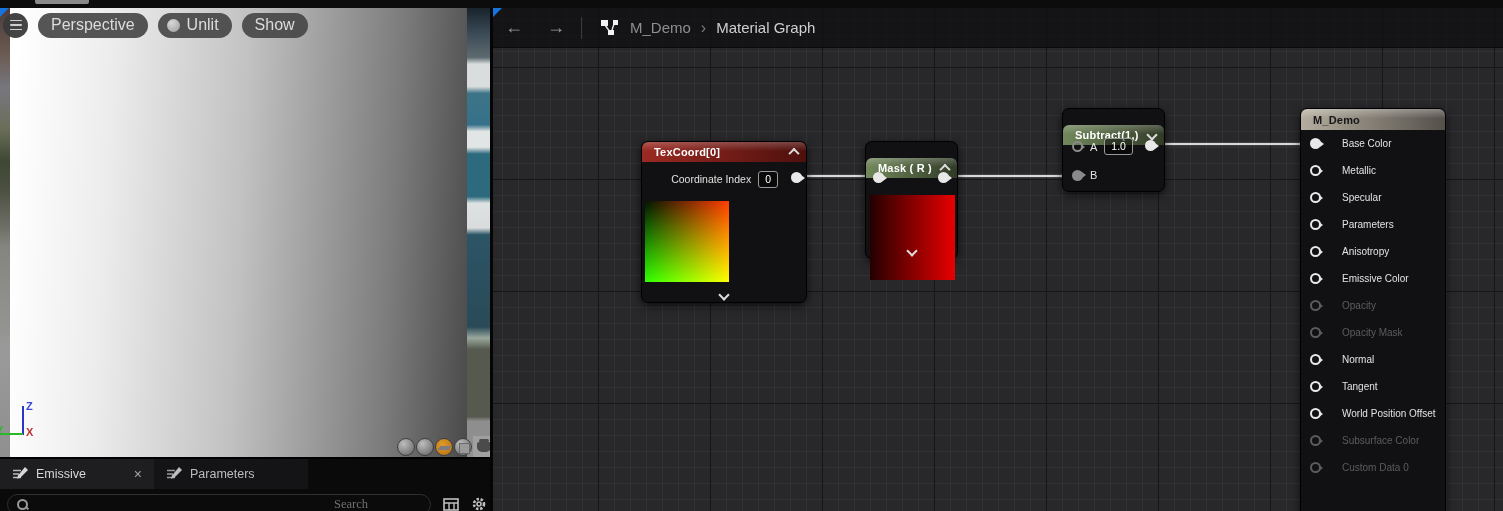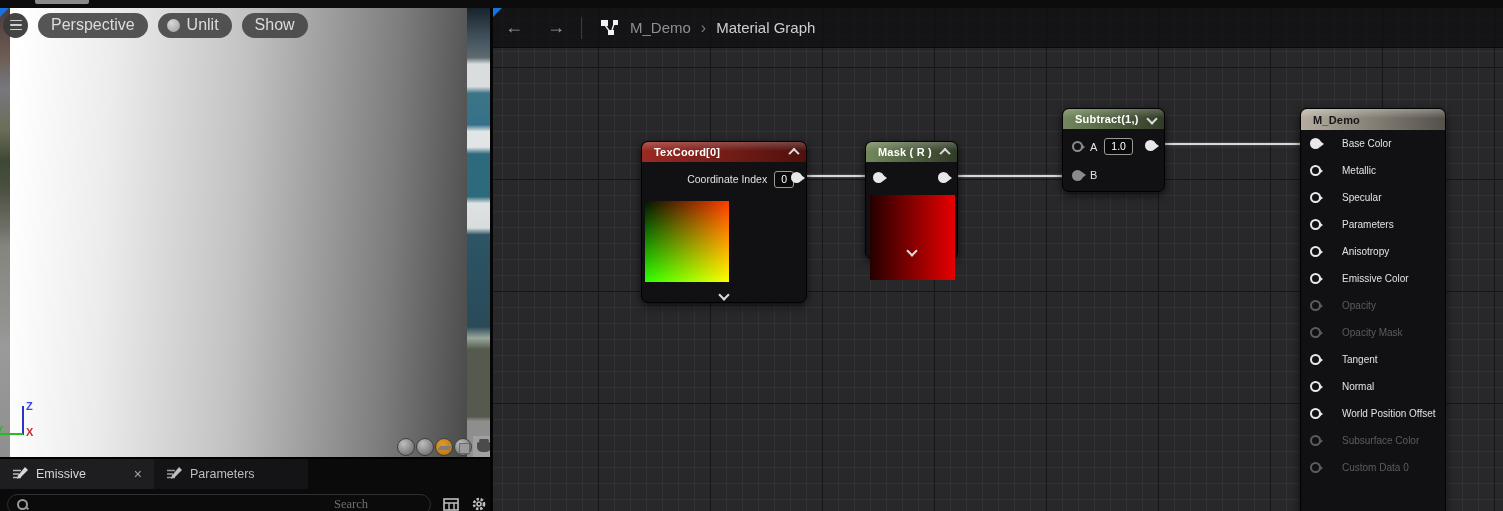--- a/index.html
+++ b/index.html
@@ -88,21 +88,21 @@
 
   
   .wire{position:absolute;height:2px;background:#d8d8d8;box-shadow:0 0 2px rgba(255,255,255,.4);z-index:2;}
 
   
   .node{position:absolute;background:#111113;border:1px solid #000;border-radius:7px;
      box-shadow:0 3px 8px rgba(0,0,0,.65);z-index:3;box-sizing:border-box;}
   .node-header{height:20px;border-radius:6px 6px 0 0;display:flex;align-items:center;
      padding:0 8px 0 12px;color:#fff;font-size:11px;font-weight:bold;letter-spacing:.2px;}
   .hdr-red{background:linear-gradient(180deg,rgba(255,255,255,.22),rgba(255,255,255,0) 45%),linear-gradient(90deg,#9b2a23,#4e100d);}
-  .hdr-green{background:linear-gradient(180deg,rgba(255,255,255,.22),rgba(255,255,255,0) 45%),linear-gradient(90deg,#72895c,#303a26);}
+  .hdr-green{background:linear-gradient(180deg,rgba(255,255,255,.22),rgba(255,255,255,0) 45%),linear-gradient(90deg,#72895c,#303a26);margin-top:16px;}
   .hdr-tan{background:linear-gradient(180deg,rgba(255,255,255,.3),rgba(255,255,255,0) 45%),linear-gradient(90deg,#b5ae9f,#54504a);color:#17171a;}
   .hdr-spacer{flex:1;}
 
   .chev{display:inline-block;width:6px;height:6px;border-right:2px solid #dcdcdc;border-bottom:2px solid #dcdcdc;}
   .chev.up{transform:rotate(-135deg) translate(-1px,-1px);}
   .chev.down{transform:rotate(45deg);}
   .node-footer{position:absolute;left:0;bottom:3px;width:100%;display:flex;justify-content:center;cursor:pointer;}
 
   .pin{position:relative;display:inline-block;width:11px;height:11px;border-radius:50%;flex:none;--c:#e8e8e8;cursor:crosshair;}
   .pin.filled{background:var(--c);}
@@ -110,21 +110,21 @@
   .pin::after{content:"";position:absolute;left:10px;top:50%;transform:translateY(-50%);
      border-left:4px solid var(--c);border-top:3px solid transparent;border-bottom:3px solid transparent;}
   .pin.hollow::after{left:7px;}
   .pin.gray{--c:#8a8a8a;}
 
   .valbox{border:1px solid #9a9a9a;border-radius:3px;background:rgba(0,0,0,.45);color:#fff;
      font-size:10.5px;padding:1px 6px;line-height:13px;cursor:text;}
 
   
   #node-texcoord{left:148px;top:133px;width:166px;height:162px;}
-  #tc-row{position:absolute;left:16px;top:27px;width:100%;height:20px;display:flex;align-items:center;justify-content:flex-end;
+  #tc-row{position:absolute;left:0;top:27px;width:100%;height:20px;display:flex;align-items:center;justify-content:flex-end;
      color:#e0e0e0;font-size:10.5px;gap:7px;padding-right:28px;box-sizing:border-box;}
   #tc-outpin{position:absolute;right:4px;top:30px;}
   #tc-preview{position:absolute;left:3px;top:59px;width:84px;height:81px;
      background-image:linear-gradient(90deg,#000,#ff2a00),linear-gradient(180deg,#001500,#2dff00);
      background-blend-mode:screen;}
 
   
   #node-mask{left:372px;top:133px;width:93px;height:118px;}
   #mask-inpin{position:absolute;left:7px;top:30px;}
   #mask-outpin{position:absolute;right:8px;top:30px;}
@@ -337,28 +337,28 @@
         <div class="mpin-row disabled">
           <span class="pin hollow"></span>
           <span>Opacity</span>
         </div>
         <div class="mpin-row disabled">
           <span class="pin hollow"></span>
           <span>Opacity Mask</span>
         </div>
         <div class="mpin-row">
           <span class="pin hollow"></span>
+          <span>Normal</span>
+        </div>
+        <div class="mpin-row">
+          <span class="pin hollow"></span>
           <span>Tangent</span>
         </div>
         <div class="mpin-row">
           <span class="pin hollow"></span>
-          <span>Normal</span>
-        </div>
-        <div class="mpin-row">
-          <span class="pin hollow"></span>
           <span>World Position Offset</span>
         </div>
         <div class="mpin-row disabled">
           <span class="pin hollow"></span>
           <span>Subsurface Color</span>
         </div>
         <div class="mpin-row disabled">
           <span class="pin hollow"></span>
           <span>Custom Data 0</span>
         </div>

